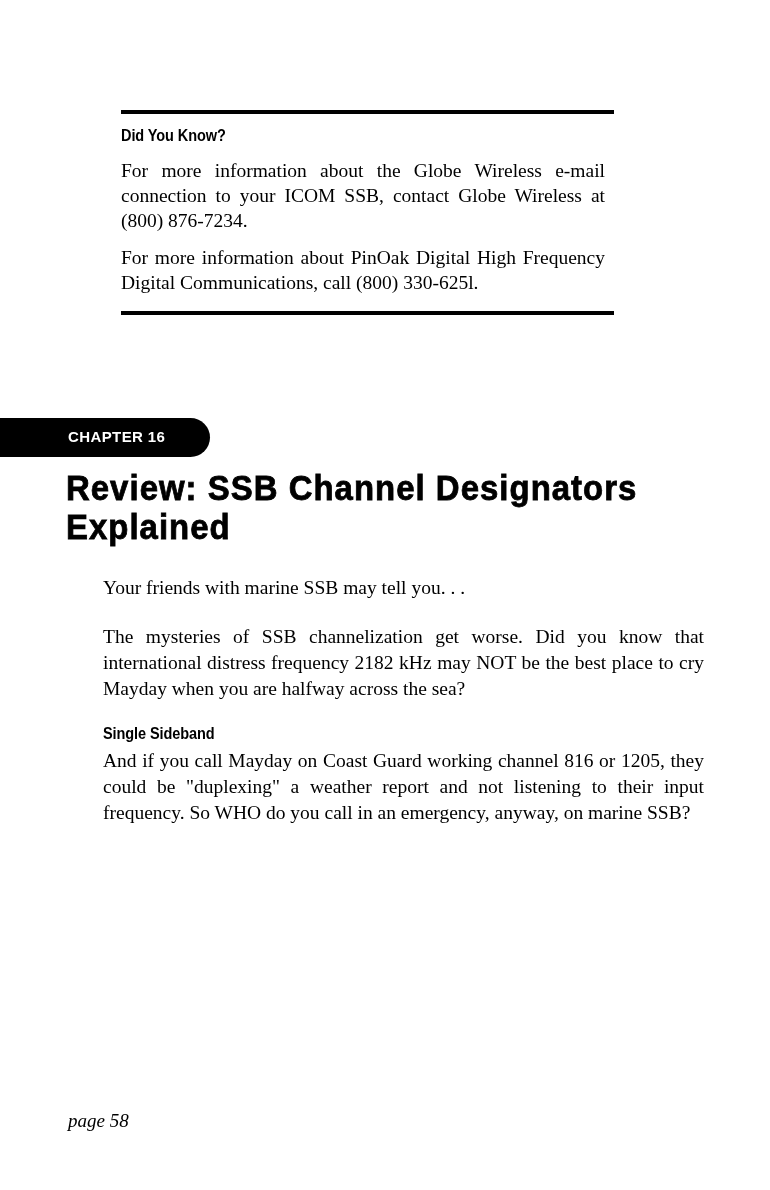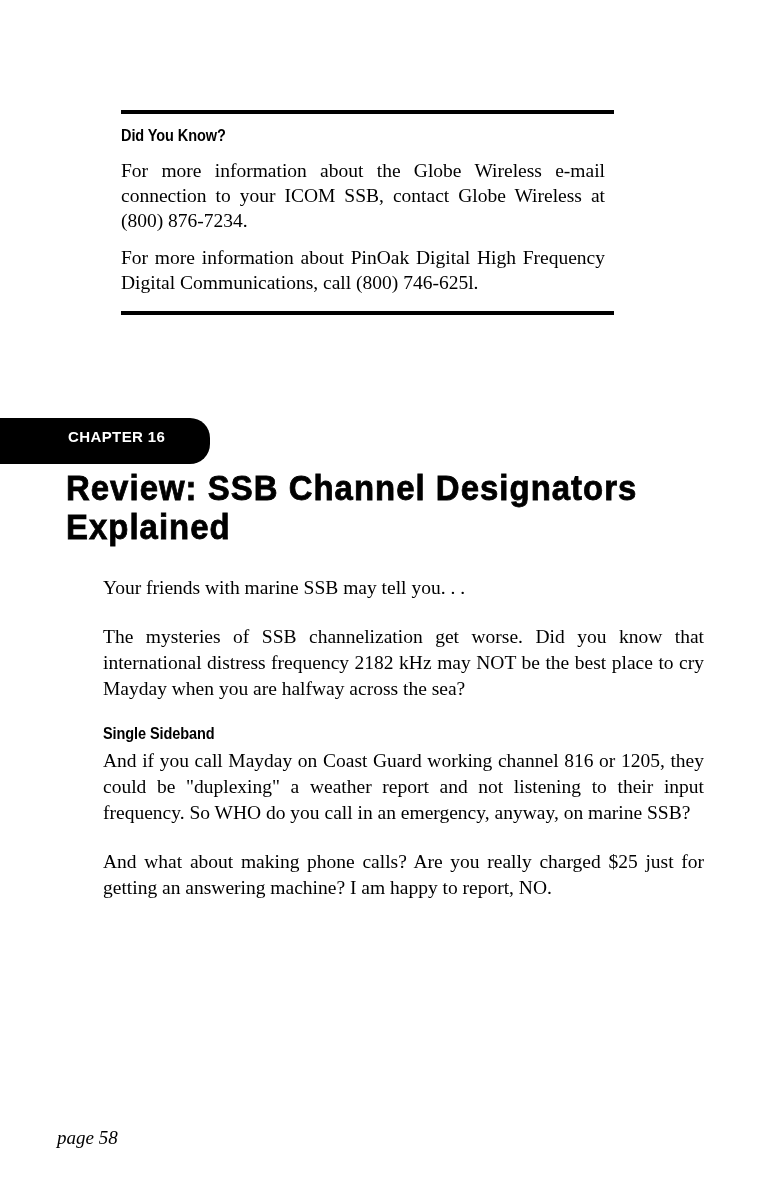--- a/index.html
+++ b/index.html
@@ -61,21 +61,21 @@
   }
 
   .callout p:last-of-type { margin-bottom: 0; }
 
   
   .chapter-banner {
     position: absolute;
     left: 0;
     top: 418px;
     width: 210px;
-    height: 46px;
+    height: 39px;
     background: #000000;
     border-top-right-radius: 20px;
     border-bottom-right-radius: 20px;
     box-sizing: border-box;
     text-align: center;
   }
 
   .chapter-banner-label {
     position: absolute;
     left: 68px;
@@ -131,50 +131,48 @@
     line-height: 1.0;
     letter-spacing: -0.1px;
     transform: scaleX(0.88);
     transform-origin: left center;
     margin: 0 0 6px 0;
   }
 
   
   .page-footer {
     position: absolute;
-    left: 57px;
+    left: 68px;
     top: 1111px;
     font-size: 19px;
     font-style: italic;
     line-height: 1;
-    margin-top: 17px;
   }
 </style>
 </head>
 <body>
 
 <div class="page">
 
   <section class="callout">
     <div class="callout-rule top"></div>
     <h2 class="callout-heading">Did You Know?</h2>
     <p>For more information about the Globe Wireless e-mail connection to your ICOM SSB, contact Globe Wireless at (800) 876-7234.</p>
-    <p>For more information about PinOak Digital High Frequency Digital Communications, call (800) 746-625l.</p>
+    <p>For more information about PinOak Digital High Frequency Digital Communications, call (800) 330-625l.</p>
     <div class="callout-rule bottom"></div>
   </section>
 
   <div class="chapter-banner">
     <span class="chapter-banner-label">CHAPTER 16</span>
   </div>
 
   <h1 class="chapter-title">Review: SSB Channel Designators Explained</h1>
 
   <section class="body-column">
     <p>Your friends with marine SSB may tell you. . .</p>
     <p>The mysteries of SSB channelization get worse. Did you know that international distress frequency 2182 kHz may NOT be the best place to cry Mayday when you are halfway across the sea?</p>
     <h3 class="section-heading">Single Sideband</h3>
     <p>And if you call Mayday on Coast Guard working channel 816 or 1205, they could be "duplexing" a weather report and not listening to their input frequency. So WHO do you call in an emergency, anyway, on marine SSB?</p>
-    <p>And what about making phone calls? Are you really charged $25 just for getting an answering machine? I am happy to report, NO.</p>
   </section>
 
   <div class="page-footer">page 58</div>
 
 </div>
 
 </body></html>

